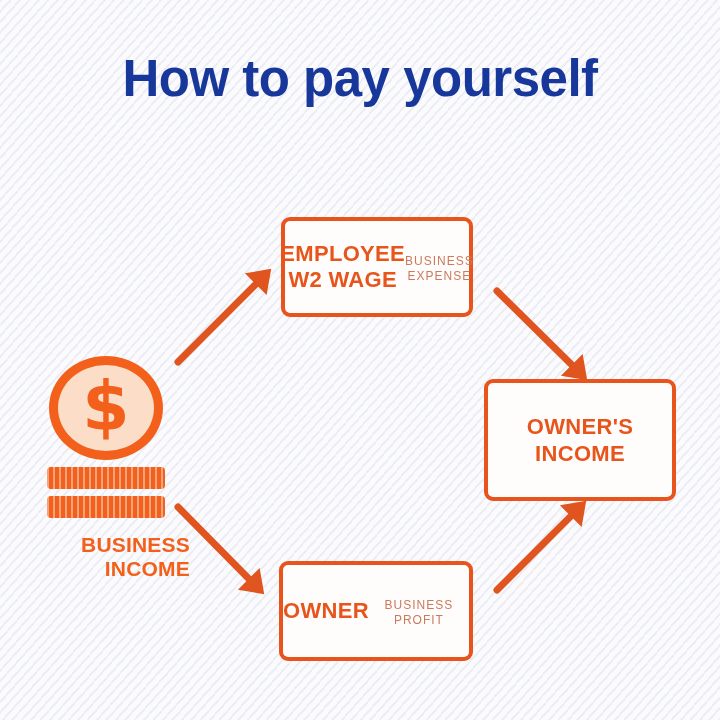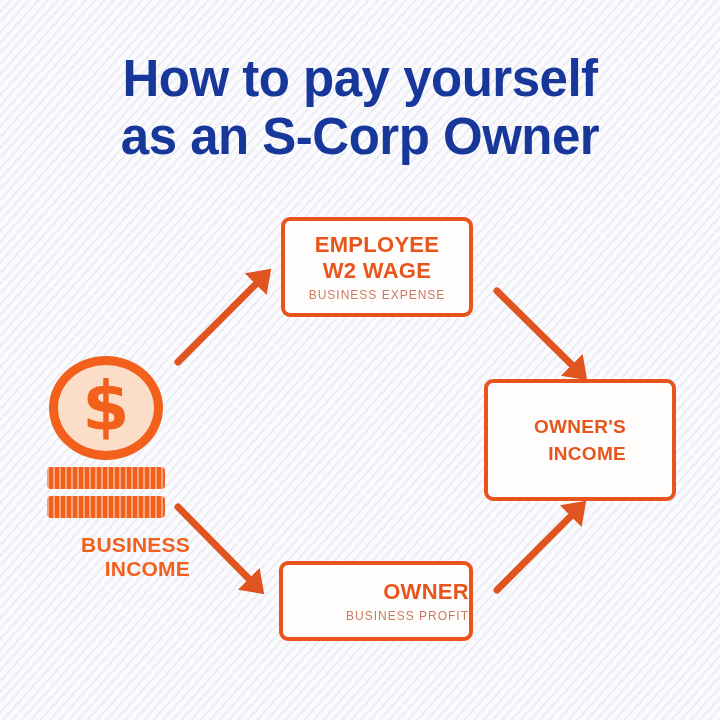--- a/index.html
+++ b/index.html
@@ -43,21 +43,21 @@
   }
 
   
   .flow-box {
     position: absolute;
     box-sizing: border-box;
     border: 4px solid #e8541b;
     border-radius: 9px;
     background: #fffdfb;
     display: flex;
-    flex-direction: column;
+    flex-direction: row;
     align-items: center;
     justify-content: center;
     text-align: center;
   }
   .box-title {
     color: #e8551c;
     font-weight: bold;
     font-size: 22px;
     line-height: 26px;
     letter-spacing: 0.3px;
@@ -68,22 +68,22 @@
     font-weight: normal;
     font-size: 12px;
     line-height: 15px;
     letter-spacing: 1px;
     margin-top: 4px;
     text-transform: uppercase;
   }
 
   #box-w2       { left: 281px; top: 217px; width: 192px; height: 100px; }
   #box-owner    { left: 484px; top: 379px; width: 192px; height: 122px; }
-  #box-dist     { left: 279px; top: 561px; width: 194px; height: 80px; align-items: flex-end; }
-  #box-owner .box-title { font-size: 19px; line-height: 27px; text-align: right; }
+  #box-dist     { left: 279px; top: 561px; width: 194px; height: 100px; }
+  #box-owner .box-title { font-size: 22px; line-height: 27px; }
 
   
   #coin-group {
     position: absolute;
     left: 30px;
     top: 352px;
     width: 152px;
     height: 232px;
   }
   #coin-circle {
@@ -149,21 +149,20 @@
     pointer-events: none;
   }
 </style>
 </head>
 <body>
 
 <div id="canvas">
 
   <div id="title-block">
     <span class="tline">How to pay yourself</span>
-    <span class="tline">as an S-Corp Owner</span>
   </div>
 
   <svg id="arrow-layer" viewBox="0 0 720 720" width="720" height="720" xmlns="http://www.w3.org/2000/svg">
     <g fill="#e0551f" stroke="#e0551f" stroke-width="7" stroke-linecap="round">
 
       <g>
         <line x1="178" y1="362" x2="257" y2="283"></line>
         <polygon points="270,270 247,274 266,293" stroke-width="2"></polygon>
       </g>
 

